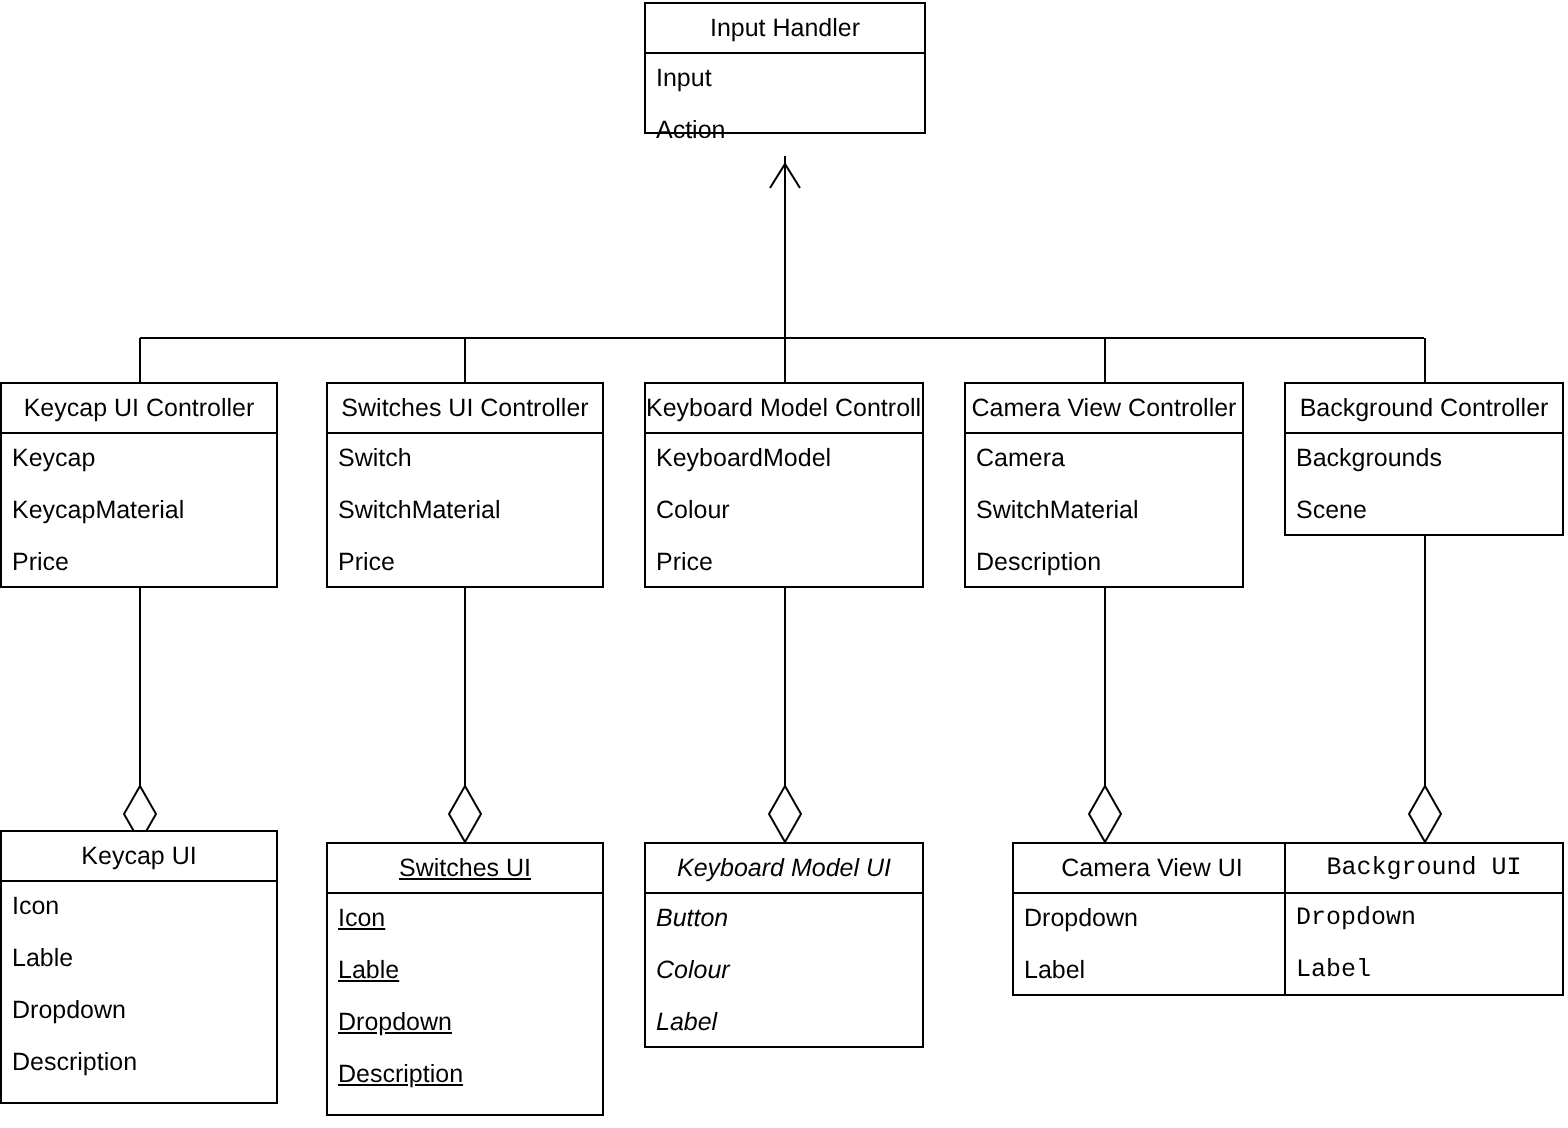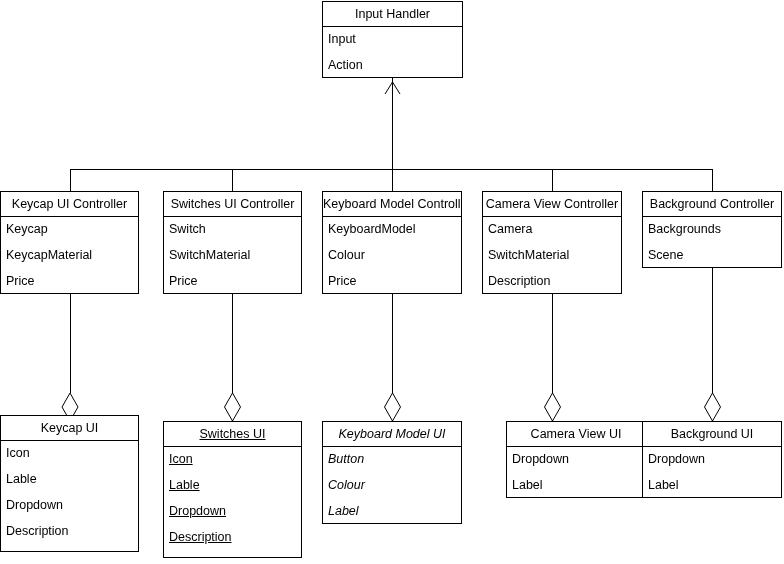--- a/index.html
+++ b/index.html
@@ -90,21 +90,21 @@
 
     <g stroke="#000000" stroke-width="1" fill="#ffffff">
       <polygon points="70,393 78,407 70,421 62,407"></polygon>
       <polygon points="232.5,393 240.5,407 232.5,421 224.5,407"></polygon>
       <polygon points="392.5,393 400.5,407 392.5,421 384.5,407"></polygon>
       <polygon points="552.5,393 560.5,407 552.5,421 544.5,407"></polygon>
       <polygon points="712.5,393 720.5,407 712.5,421 704.5,407"></polygon>
     </g>
   </svg>
 
-  <div class="uml-class" style="left:322px; top:1px; width:141px; height:77px;">
+  <div class="uml-class" style="left:322px; top:1px; width:141px; height:66px;">
     <div class="uml-title">Input Handler</div>
     <div class="uml-attrs">
       <div class="uml-attr">Input</div>
       <div class="uml-attr">Action</div>
     </div>
   </div>
 
   <div class="uml-class" style="left:0px; top:191px; width:139px; height:103px;">
     <div class="uml-title">Keycap UI Controller</div>
     <div class="uml-attrs">
@@ -179,21 +179,21 @@
   </div>
 
   <div class="uml-class" style="left:482px; top:421px; width:140px; height:77px;margin-left:24px;">
     <div class="uml-title">Camera View UI</div>
     <div class="uml-attrs">
       <div class="uml-attr">Dropdown</div>
       <div class="uml-attr">Label</div>
     </div>
   </div>
 
-  <div class="uml-class" style="left:642px; top:421px; width:140px; height:77px;">
+  <div class="uml-class" style="left:642px; top:421px; width:140px; height:77px;font-family:Liberation Mono, monospace;">
     <div class="uml-title">Background UI</div>
     <div class="uml-attrs">
       <div class="uml-attr">Dropdown</div>
       <div class="uml-attr">Label</div>
     </div>
   </div>
 
 </div>
 
 </body></html>

